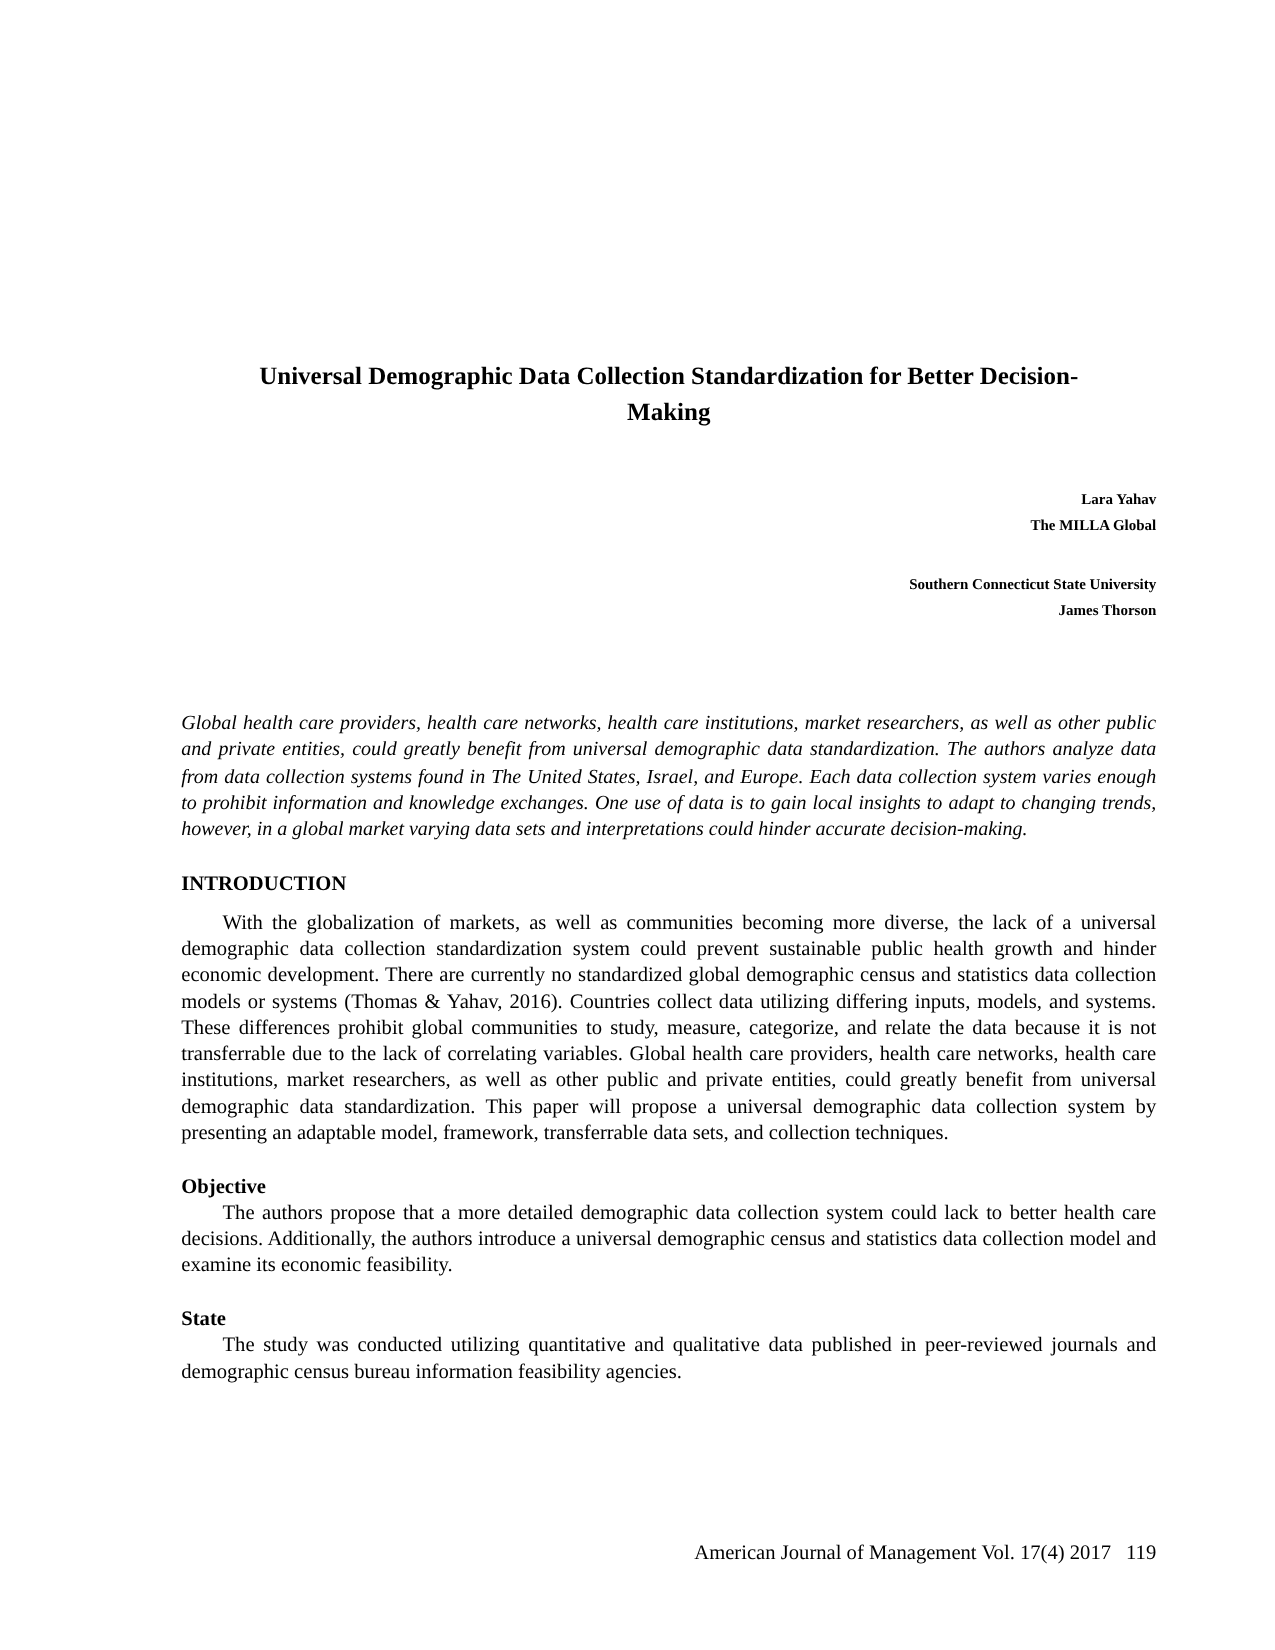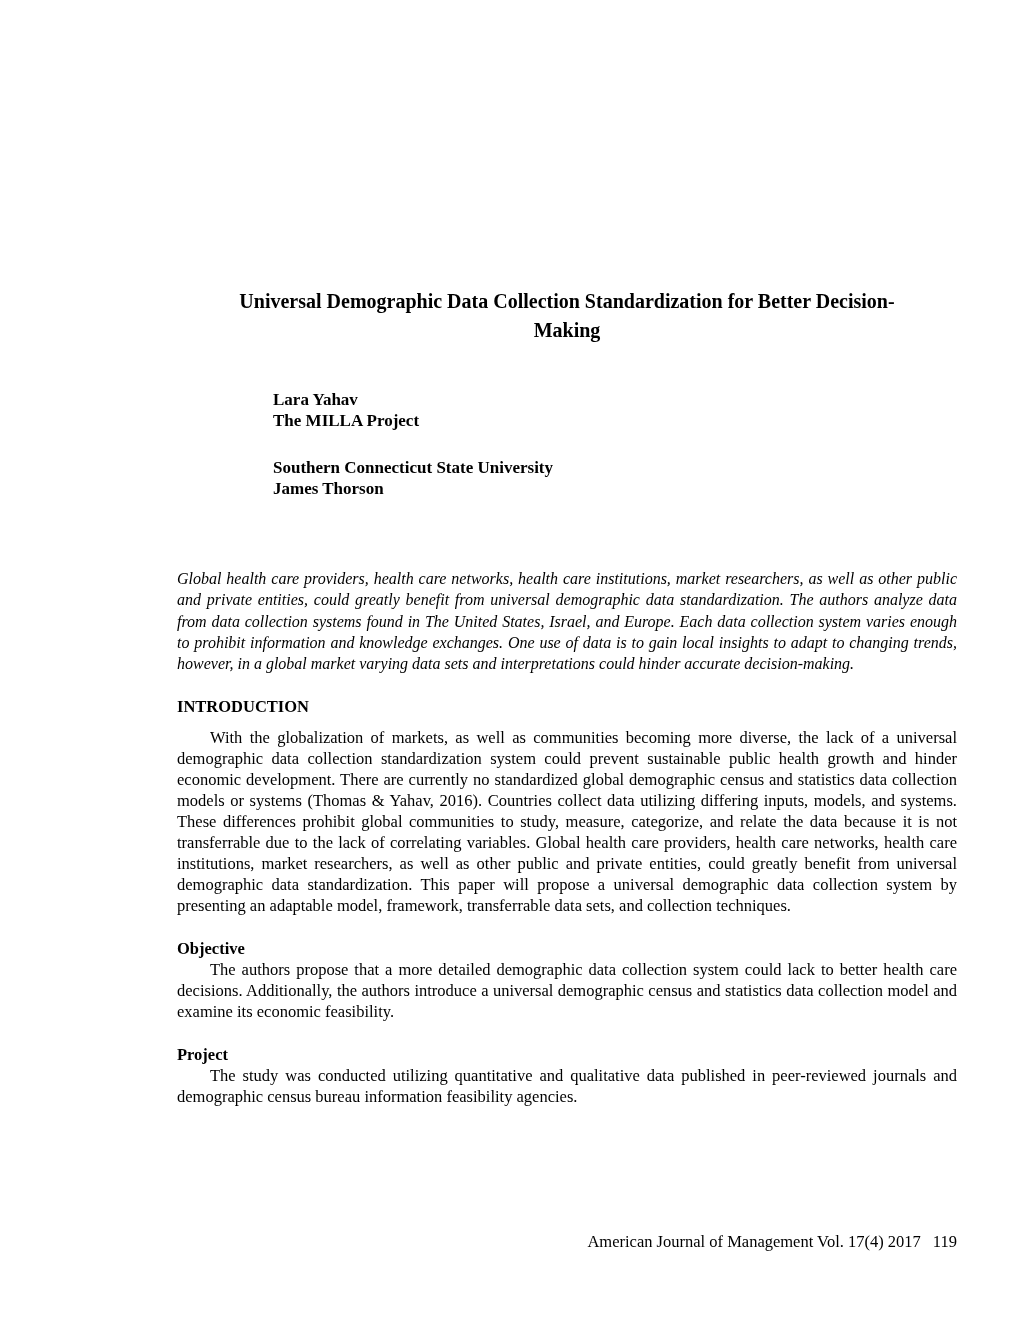--- a/index.html
+++ b/index.html
@@ -1,15 +1,15 @@
 <!DOCTYPE html>
 <html><head>
 <meta charset="utf-8">
 <style>
-  * { box-sizing: border-box; margin-left: 32px; }
+  * { box-sizing: border-box; }
   html, body { margin: 0; padding: 0; background: #e8e8e8; }
   .page {
     position: relative;
     width: 1020px;
     height: 1320px;
     margin: 0 auto;
     background: #ffffff;
     font-family: "Liberation Serif", "DejaVu Serif", serif;
     color: #000000;
     overflow: hidden;
@@ -23,22 +23,22 @@
   .title {
     margin: 287px auto 0 auto;
     width: 700px;
     text-align: center;
     font-size: 20px;
     line-height: 29px;
     font-weight: bold;
   }
   .authors {
     margin-top: 44px;
-    text-align: left;
-    font-size: 17px;
+    text-align: right;
+    font-size: 12px;
     line-height: 21px;
     font-weight: bold;
   }
   .author-block + .author-block { margin-top: 26px; }
   .abstract {
     margin: 69px 0 0 0;
     font-style: italic;
     text-align: justify;
     font-size: 16px;
     line-height: 21.3px;
@@ -72,37 +72,37 @@
 <body>
 
 <div class="page">
   <div class="content">
 
     <h1 class="title">Universal Demographic Data Collection Standardization for Better Decision-Making</h1>
 
     <div class="authors">
       <div class="author-block">
         <div>Lara Yahav</div>
-        <div>The MILLA Project</div>
+        <div>The MILLA Global</div>
       </div>
       <div class="author-block">
         <div>Southern Connecticut State University</div>
         <div>James Thorson</div>
       </div>
     </div>
 
     <p class="abstract">Global health care providers, health care networks, health care institutions, market researchers, as well as other public and private entities, could greatly benefit from universal demographic data standardization. The authors analyze data from data collection systems found in The United States, Israel, and Europe. Each data collection system varies enough to prohibit information and knowledge exchanges. One use of data is to gain local insights to adapt to changing trends, however, in a global market varying data sets and interpretations could hinder accurate decision-making.</p>
 
     <h2 class="section-heading spaced-after">INTRODUCTION</h2>
     <p class="para">With the globalization of markets, as well as communities becoming more diverse, the lack of a universal demographic data collection standardization system could prevent sustainable public health growth and hinder economic development. There are currently no standardized global demographic census and statistics data collection models or systems  (Thomas &amp; Yahav, 2016). Countries collect data utilizing differing inputs, models, and systems. These differences prohibit global communities to study, measure, categorize, and relate the data because it is not transferrable due to the lack of correlating variables. Global health care providers, health care networks, health care institutions, market researchers, as well as other public and private entities, could greatly benefit from universal demographic data standardization. This paper will propose a universal demographic data collection system by presenting an adaptable model, framework, transferrable data sets, and collection techniques.</p>
 
     <h2 class="section-heading">Objective</h2>
     <p class="para">The authors propose that a more detailed demographic data collection system could lack to better health care decisions. Additionally, the authors introduce a universal demographic census and statistics data collection model and examine its economic feasibility.</p>
 
-    <h2 class="section-heading">Project</h2>
+    <h2 class="section-heading">State</h2>
     <p class="para">The study was conducted utilizing quantitative and qualitative data published in peer-reviewed journals and demographic census bureau information feasibility agencies.</p>
 
   </div>
 
   <div class="footer">
     <span>American Journal of Management Vol. 17(4) 2017</span><span class="page-num">119</span>
   </div>
 </div>
 
 </body></html>

